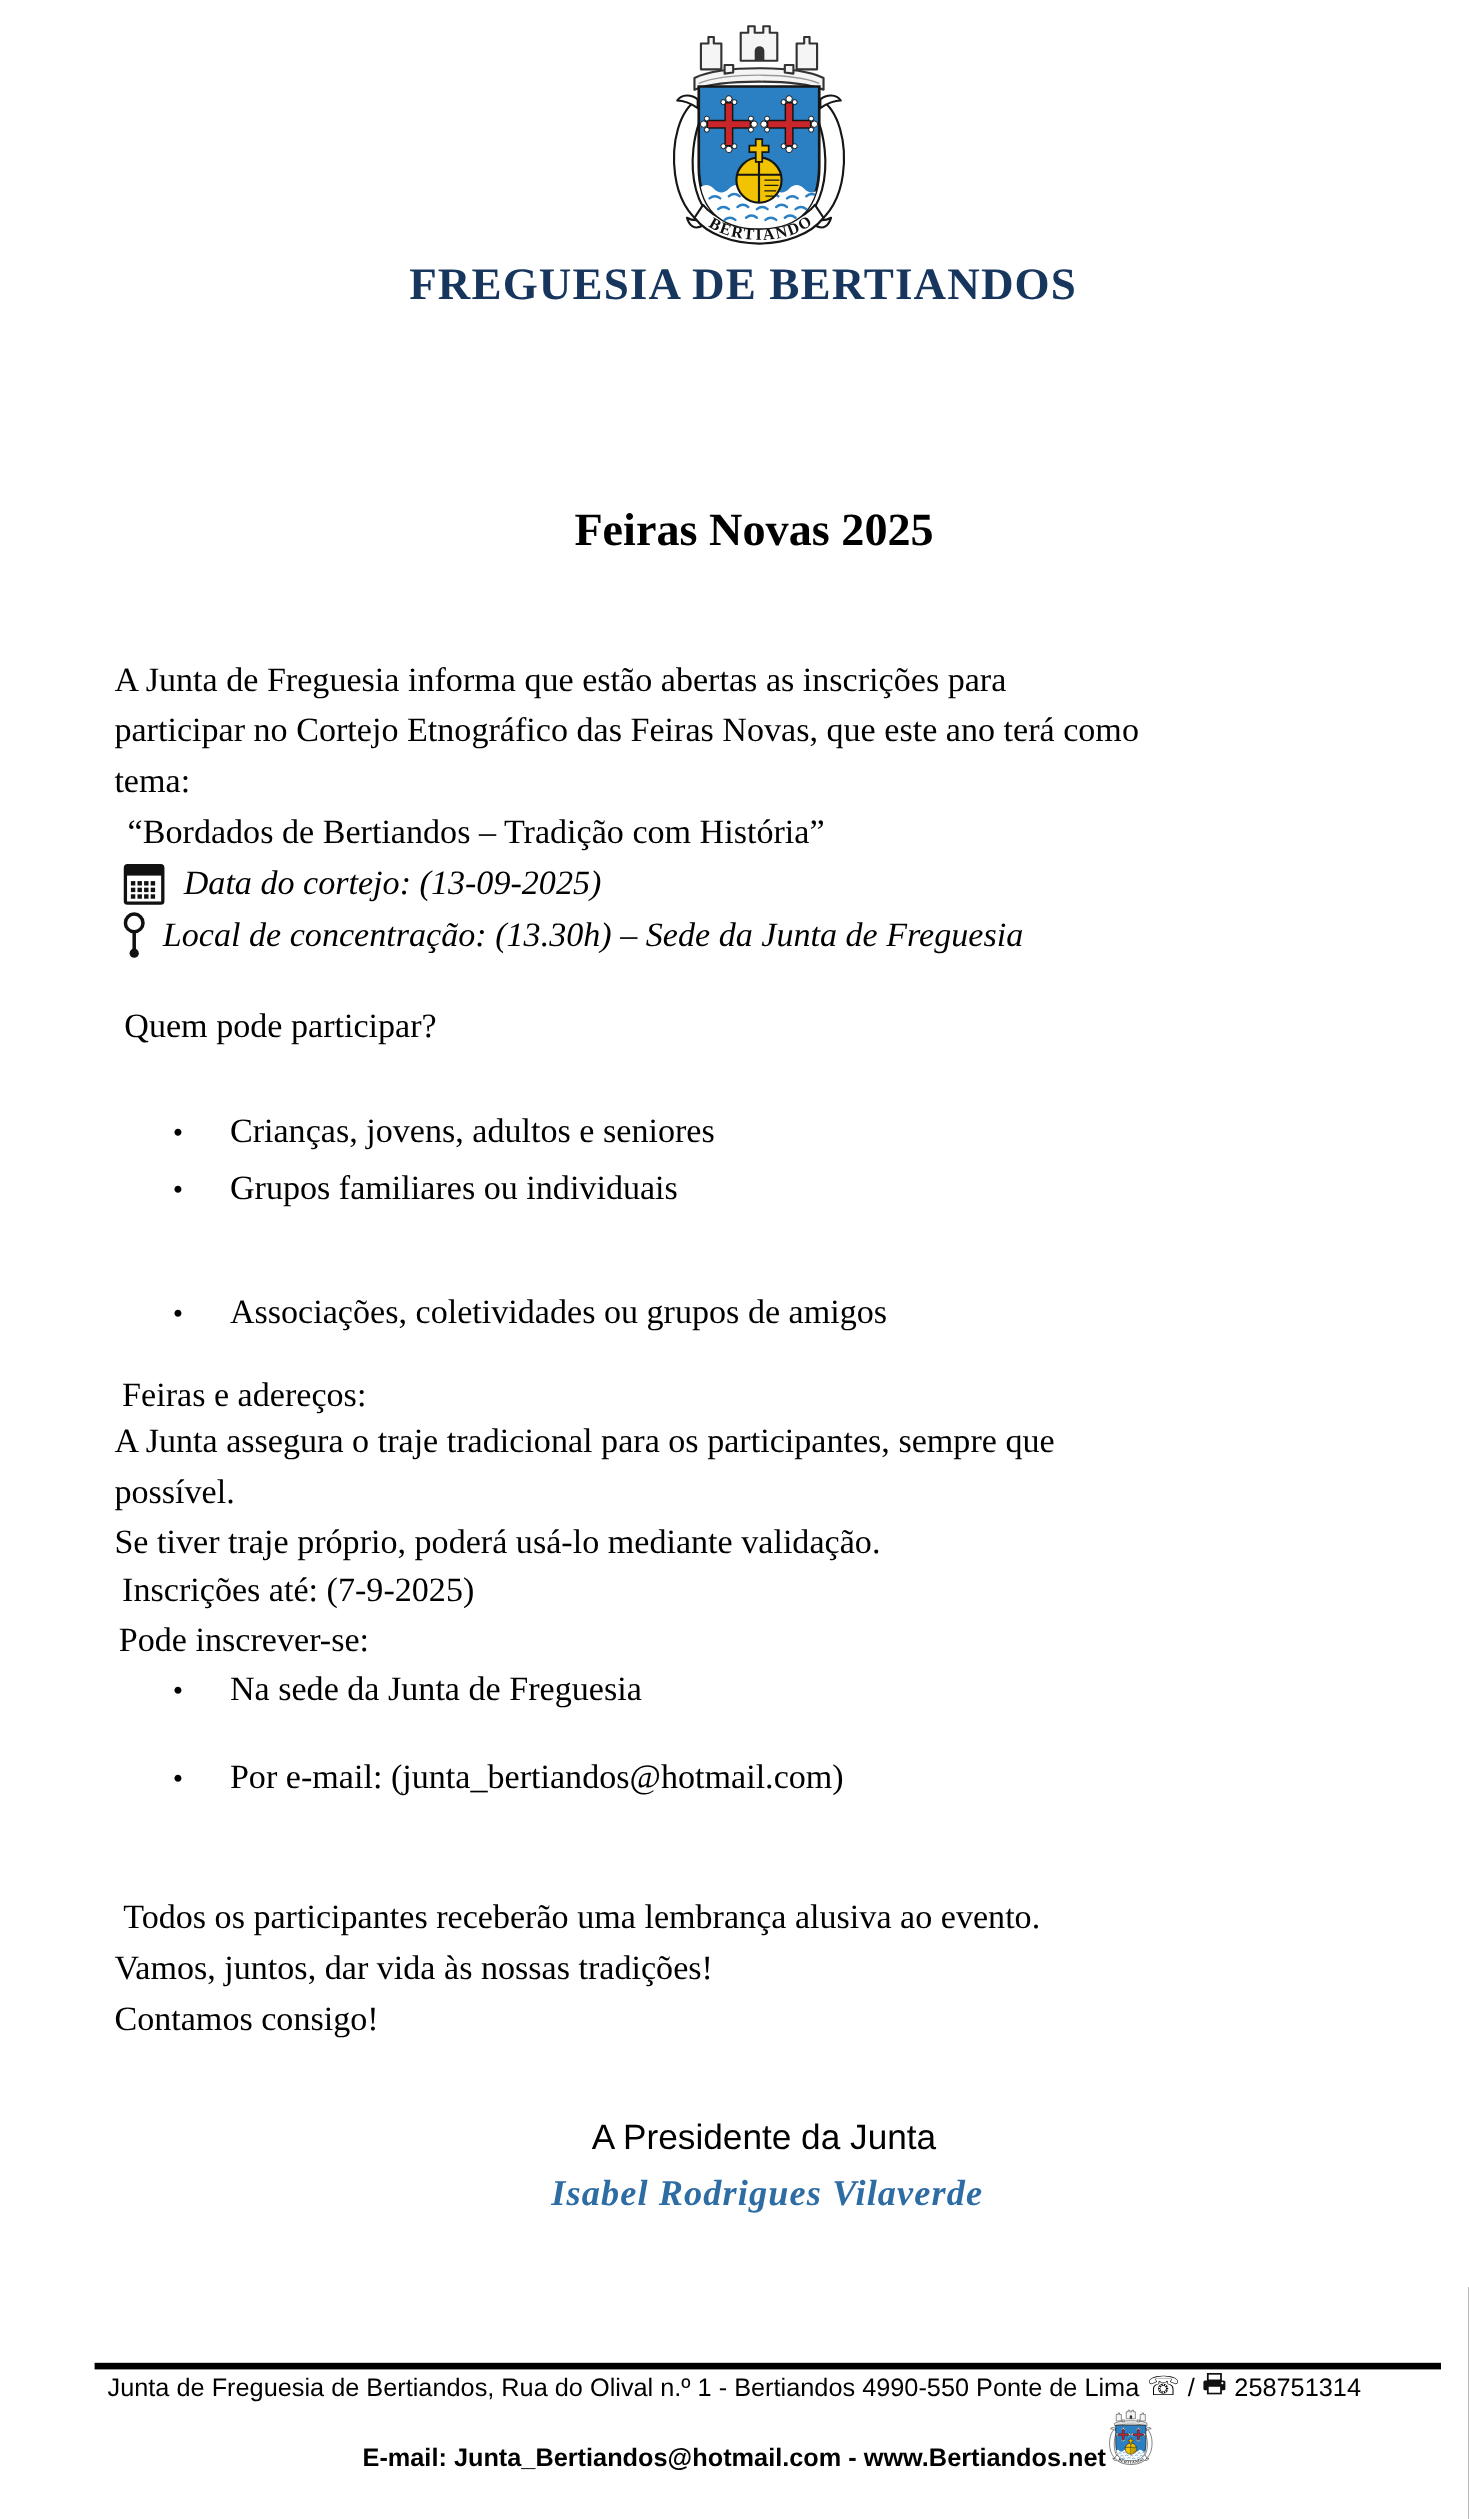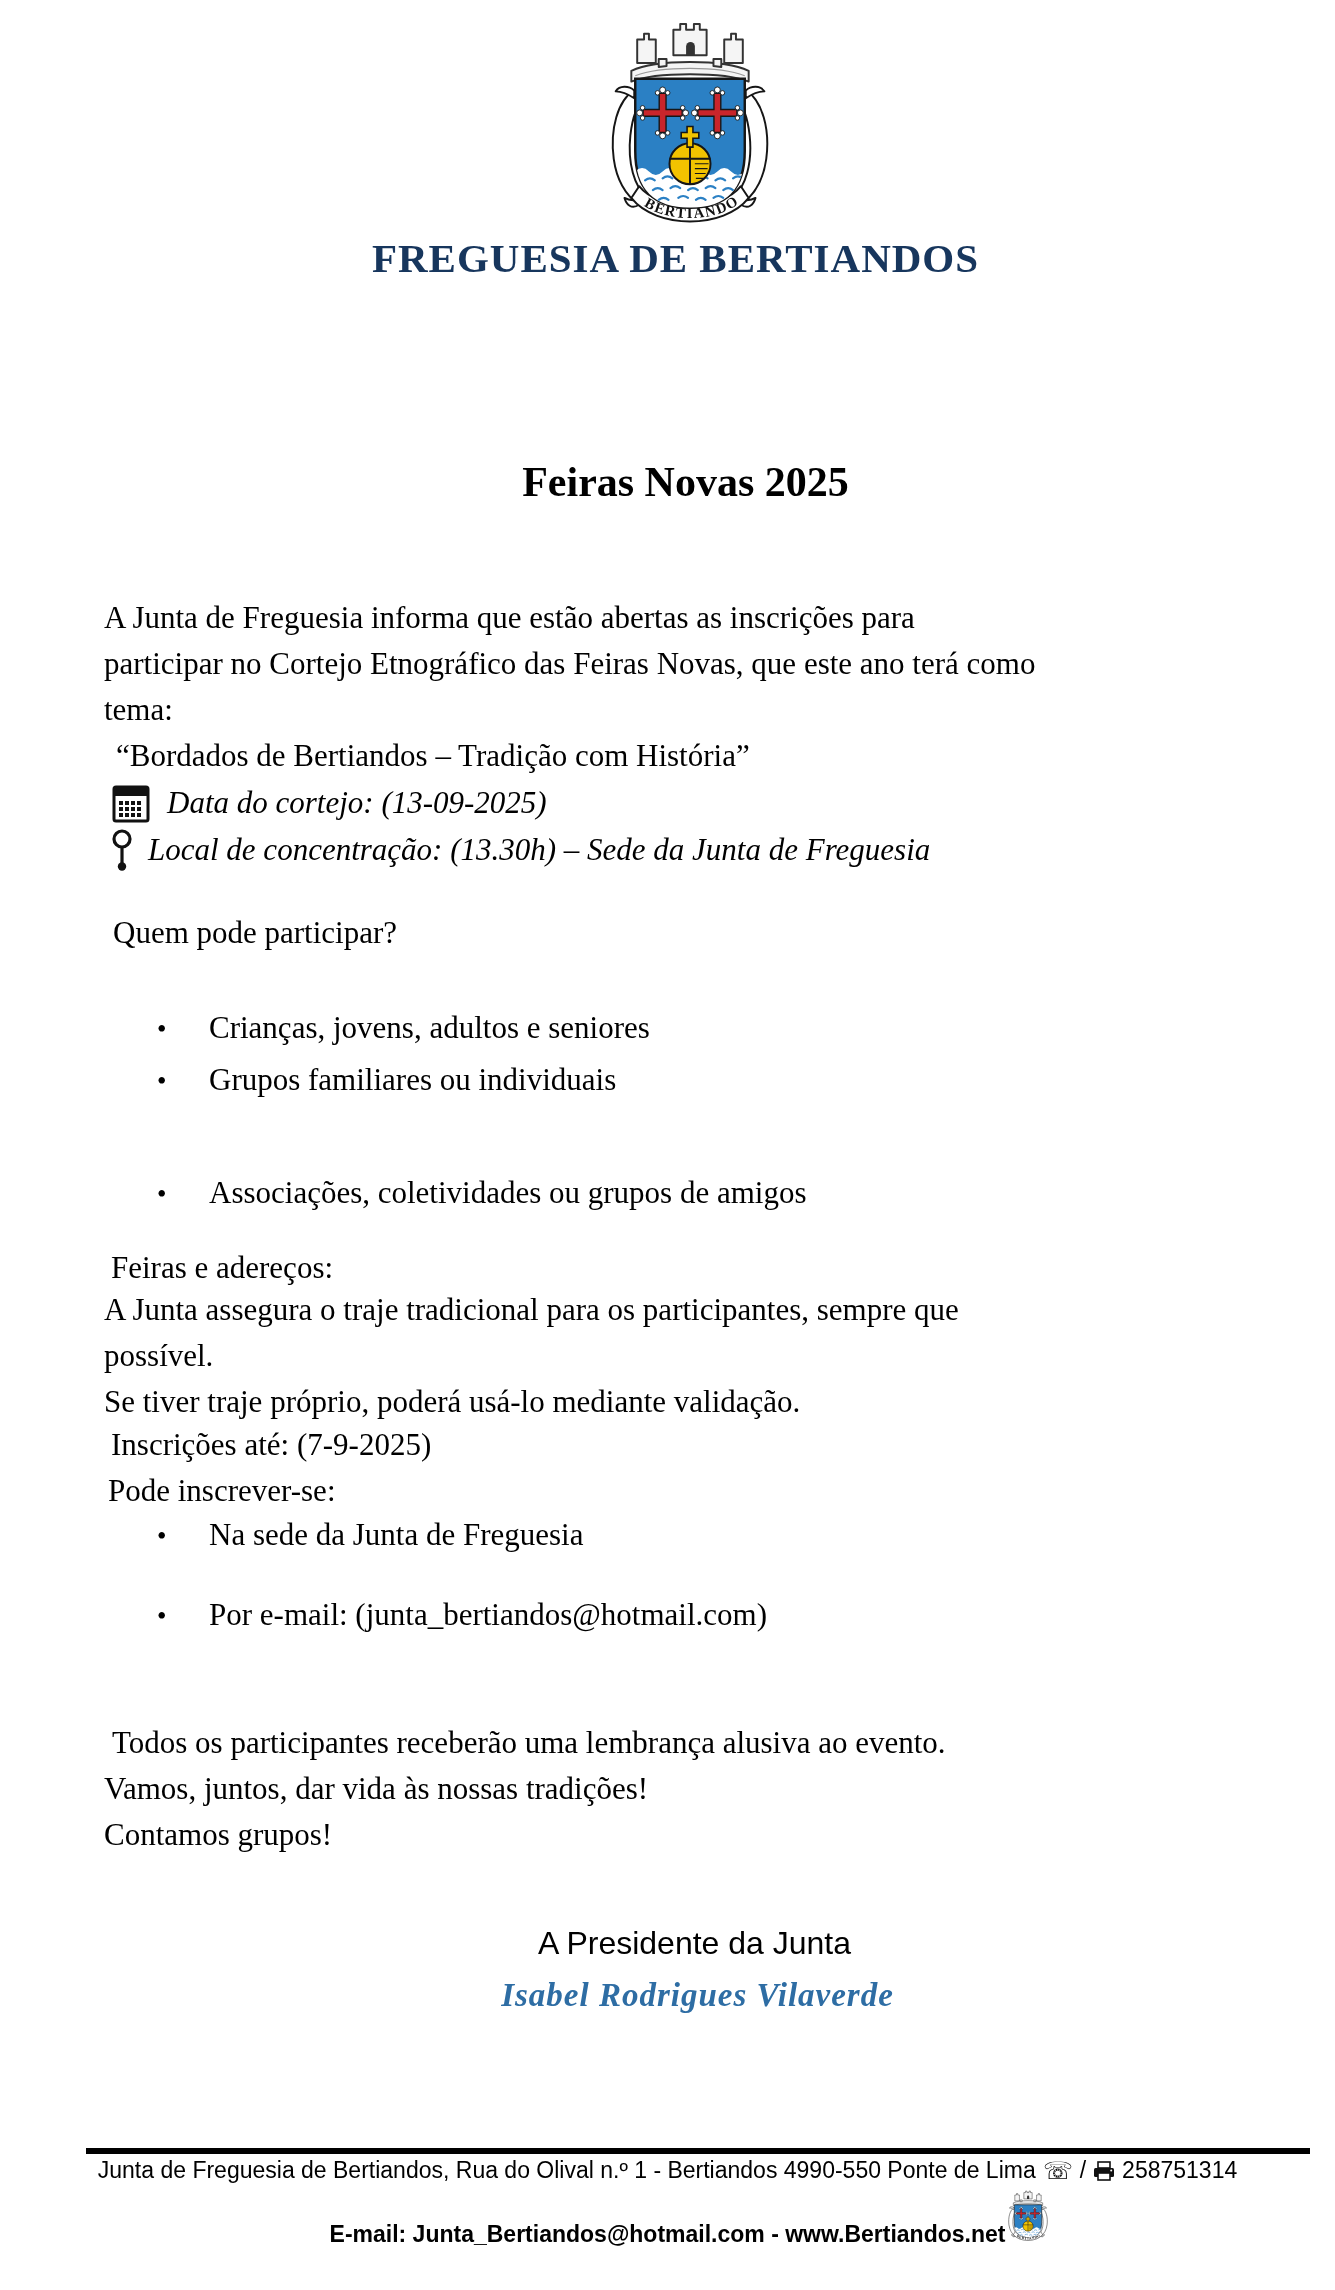--- a/index.html
+++ b/index.html
@@ -19,21 +19,21 @@
   .dot{display:inline-block;width:52px;font-size:27px;}
   .cal-icon{margin:0 16px 0 7px;flex:0 0 auto;}
   .pin-icon{margin:0 16px 0 8px;flex:0 0 auto;}
 
   .sig-role{position:absolute;left:0;right:0;top:1925px;text-align:center;transform:translateX(27px);
             font-family:"Liberation Sans","DejaVu Sans",sans-serif;font-size:32px;}
   .sig-name{position:absolute;left:0;right:0;top:1977px;text-align:center;transform:translateX(30px);
             font-size:33px;font-weight:bold;font-style:italic;letter-spacing:1px;color:var(--signature-blue);}
 
   .footer-rule{position:absolute;left:86px;top:2148px;width:1224px;height:6px;background:var(--rule-black);}
-  .f-line1{position:absolute;left:0;right:0;top:2157px;display:flex;justify-content:center;align-items:center;gap:7px;
+  .f-line1{position:absolute;left:0;right:0;top:2157px;display:flex;justify-content:center;gap:7px;
            font-family:"Liberation Sans","DejaVu Sans",sans-serif;font-size:23px;white-space:nowrap;}
   .f-phone{font-family:"DejaVu Sans",sans-serif;font-size:24px;line-height:1;}
   .f-line2{position:absolute;left:0;right:0;top:2221px;text-align:center;
            font-family:"Liberation Sans","DejaVu Sans",sans-serif;font-size:23px;font-weight:bold;}
   .crest-footer{position:absolute;left:1006px;top:2189px;}
 
   .c-blue{fill:var(--crest-blue);}
   .s-blue{stroke:var(--crest-blue);}
   .c-red{fill:var(--cross-red);}
   .c-gold{fill:var(--orb-gold);}
@@ -178,21 +178,21 @@
 
   <div class="line bullet" style="top:1515px">
     <span class="dot">•</span><span>Na sede da Junta de Freguesia</span>
   </div>
   <div class="line bullet" style="top:1595px">
     <span class="dot">•</span><span>Por e-mail: (junta_bertiandos@hotmail.com)</span>
   </div>
 
   <div class="line" style="top:1723px;left:100px">Todos os participantes receberão uma lembrança alusiva ao evento.</div>
   <div class="line" style="top:1769px">Vamos, juntos, dar vida às nossas tradições!</div>
-  <div class="line" style="top:1815px">Contamos grupos!</div>
+  <div class="line" style="top:1815px">Contamos consigo!</div>
 
   <div class="sig-role">A Presidente da Junta</div>
   <div class="sig-name">Isabel Rodrigues Vilaverde</div>
 
   <div class="footer-rule"></div>
 
   <div class="f-line1">
     <span>Junta de Freguesia de Bertiandos, Rua do Olival n.º 1 - Bertiandos 4990-550 Ponte de Lima</span>
     <span class="f-phone">☏</span>
     <span>/</span>

